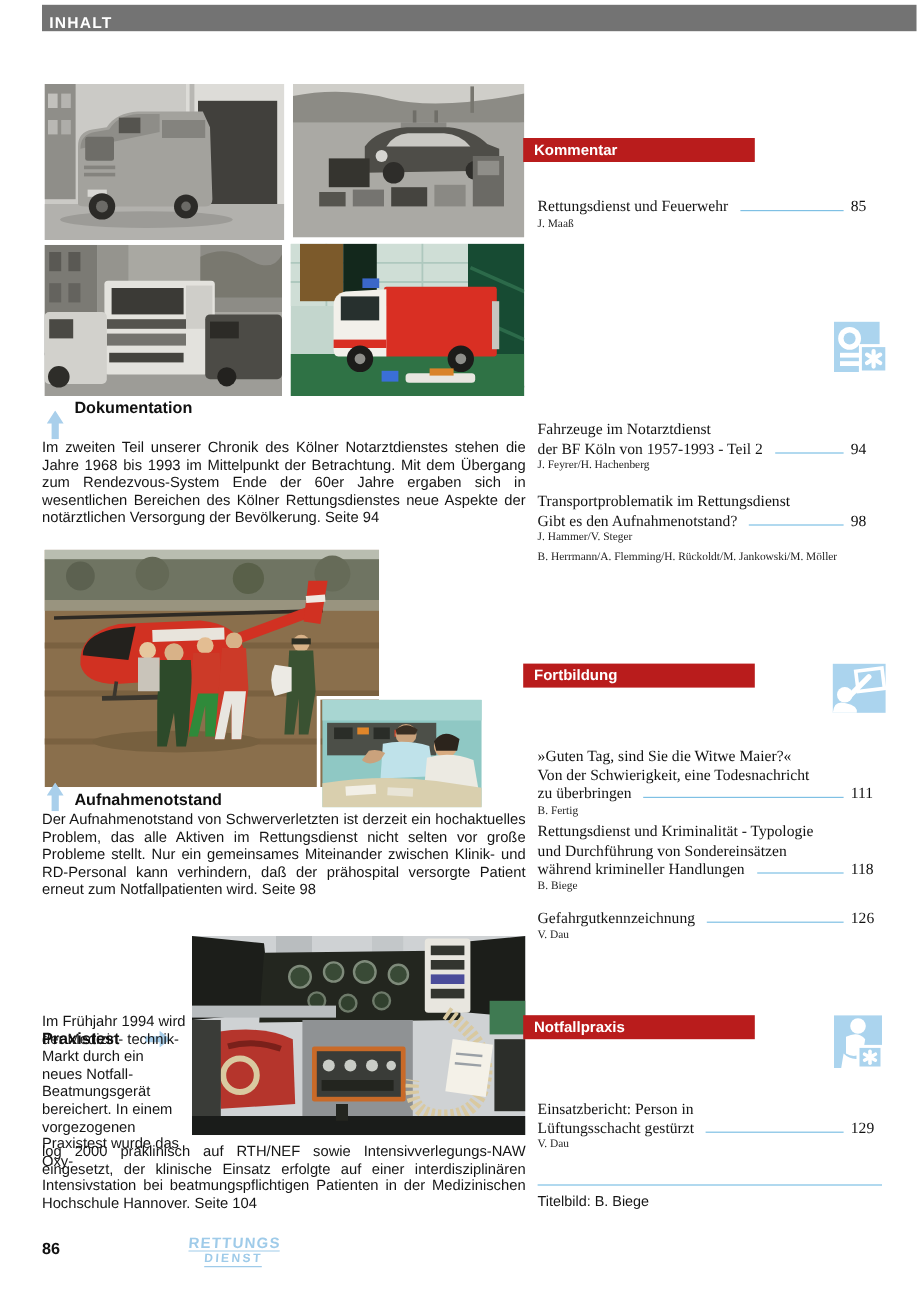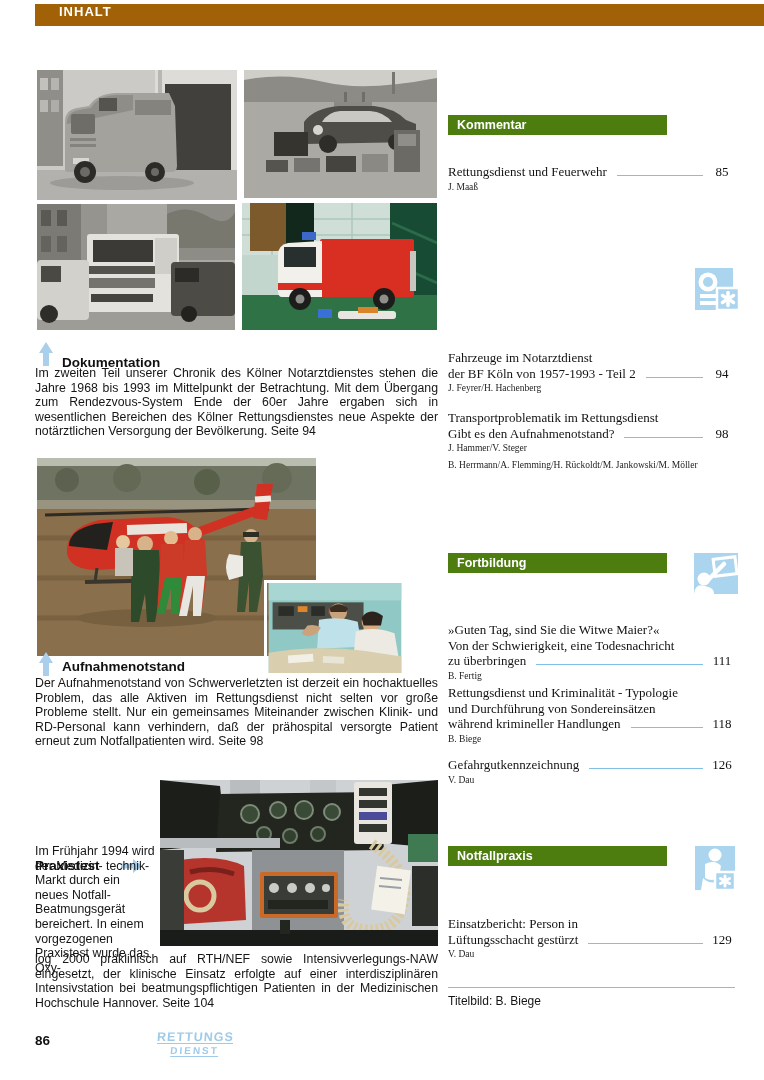--- a/index.html
+++ b/index.html
@@ -3,41 +3,41 @@
 <meta charset="utf-8">
 <style>
   * { margin:0; padding:0; box-sizing:border-box; }
   html,body { background:#ffffff; }
   #page {
     position:relative; width:764px; height:1080px; background:#fff;
     font-family:"Liberation Sans", sans-serif; color:#141414; overflow:hidden;
   }
   .abs { position:absolute; }
   
-  .topbar { left:35px; right:0; top:4px; height:22px; background:#a16207;
-            display:flex; align-items:flex-start; padding-left:24px; }
+  .topbar { left:35px; right:0; top:4px; height:22px; background:#737373;
+            display:flex; align-items:flex-end; padding-left:6px; }
   .topbar span { color:#fff; font-weight:bold; font-size:13px; letter-spacing:1px; }
   
   .photo { position:absolute; overflow:hidden; }
   .photo svg { display:block; width:100%; height:100%; }
   
   .feat-head { font-weight:bold; font-size:13.5px; color:#101010; }
   .body-text { font-size:12.3px; line-height:14.6px; text-align:justify; color:#151515; }
   .arrow-svg { display:block; }
   
-  .section-bar { left:448px; width:219px; height:20px; background:#4d7c0f;
+  .section-bar { left:436px; width:193px; height:20px; background:#b91c1c;
                  display:flex; align-items:center; padding-left:9px; }
   .section-bar span { color:#fff; font-weight:bold; font-size:12.5px; }
   .section-icon { left:693px; width:47px; height:46px; }
   .article { left:448px; width:287px;font-family:Liberation Serif, serif; }
   .t-line { font-size:13px; line-height:15.5px; color:#111; }
   .t-row { display:flex; align-items:baseline; font-size:13px; line-height:15.5px; }
   .t-row .t-txt { white-space:nowrap; }
   .leader { flex:1; border-bottom:1.3px solid #7fc0e4; margin:0 6px 3px 10px; min-width:18px; }
-  .pagenum { min-width:26px; text-align:center; font-size:13px; color:#111; }
+  .pagenum { min-width:26px; text-align:left; font-size:13px; color:#111; }
   .authors { font-size:9.5px; color:#1c1c1c; margin-top:2px; white-space:nowrap; }
   .titelbild-rule { left:448px; width:287px; border-top:1.3px solid #7fc0e4; }
   .titelbild { left:448px; width:287px; font-size:12px; color:#151515; }
   
   .foot-num { font-weight:bold; font-size:13.5px; color:#111; }
   .logo { text-align:center; color:#9fcbe9; line-height:10px; transform:skewX(-4deg); }
   .logo .l1 { font-weight:bold; font-size:12.5px; letter-spacing:1px; border-bottom:1.5px solid #9fcbe9; display:inline-block; padding-bottom:1px;}
   .logo .l2 { font-weight:bold; font-size:10px; letter-spacing:2px; border-bottom:1px solid #9fcbe9; display:inline-block;}
   .issue { font-family:"Liberation Serif", serif; font-size:14.5px; color:#4a63ad; }
 </style>
@@ -154,21 +154,21 @@
       <rect x="116" y="104" width="20" height="6" fill="#d9832a"></rect>
       <rect x="76" y="106" width="14" height="9" fill="#3a6fd8"></rect>
     </svg>
   </div>
 
   <div class="abs" style="left:38px; top:342px;">
     <svg class="arrow-svg" width="16" height="24" viewBox="0 0 16 24">
         <polygon points="8,0 15,11 11,11 11,24 5,24 5,11 1,11" fill="#a9cfeb"></polygon>
       </svg>
   </div>
-  <div class="abs feat-head" style="left:62px; top:355px;">Dokumentation</div>
+  <div class="abs feat-head" style="left:62px; top:332px;">Dokumentation</div>
   <div class="abs body-text" style="left:35px; top:366px; width:403px;">Im zweiten Teil unserer Chronik des Kölner Notarztdienstes stehen die Jahre 1968 bis 1993 im Mittelpunkt der Betrachtung. Mit dem Übergang zum Rendezvous-System Ende der 60er Jahre ergaben sich in wesentlichen Bereichen des Kölner Rettungsdienstes neue Aspekte der notärztlichen Versorgung der Bevölkerung. Seite 94</div>
 
   <div class="photo abs" style="left:37px; top:458px; width:279px; height:198px;">
     <svg viewBox="0 0 279 198">
       <rect width="279" height="198" fill="#8a6f4c"></rect>
       <rect width="279" height="10" fill="#b9bdb0"></rect>
       <rect y="8" width="279" height="34" fill="#6f7462"></rect>
       <circle cx="30" cy="22" r="12" fill="#5c6150"></circle>
         <circle cx="90" cy="20" r="14" fill="#646956"></circle>
         <circle cx="170" cy="24" r="13" fill="#596049"></circle>

